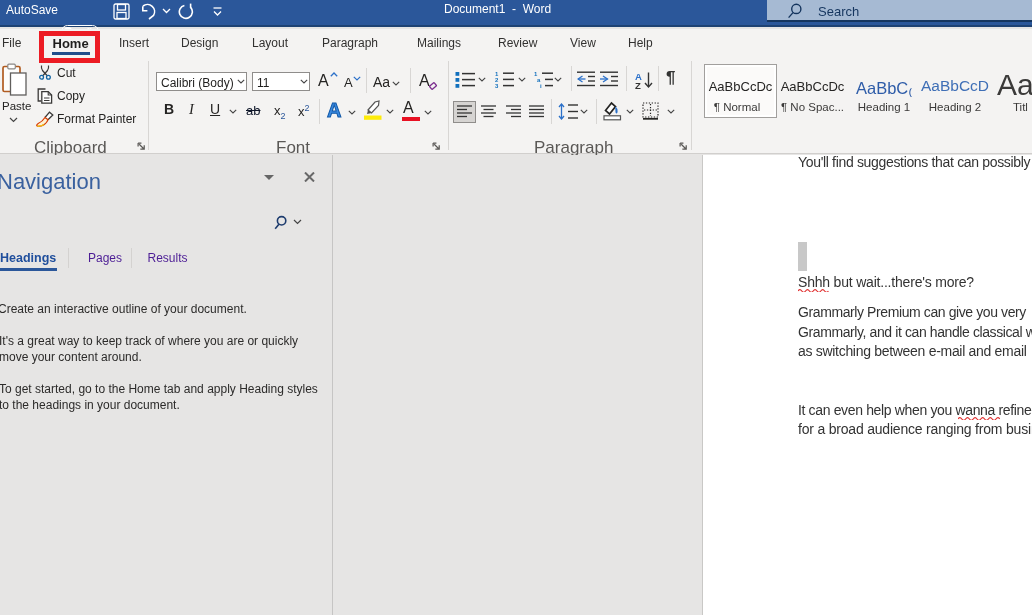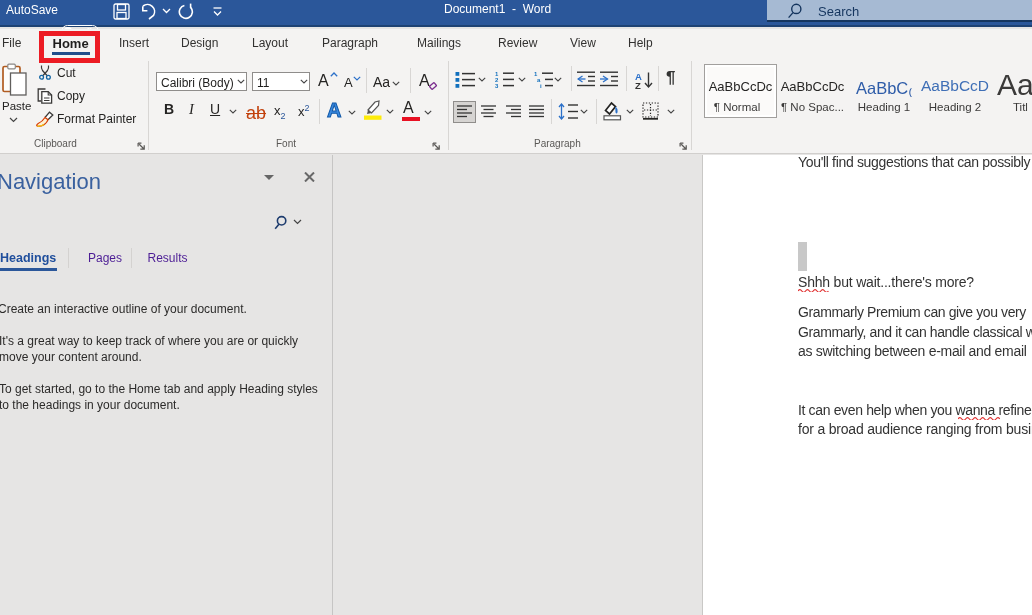--- a/index.html
+++ b/index.html
@@ -22,21 +22,21 @@
   
   #tabrow { left:0; top:29px; width:1032px; height:28px; background:#f4f3f2; }
   .tab { position:absolute; top:7px; font-size:12px; color:#323130; }
   #hometab { font-weight:bold; color:#1e1d1c; }
   #home-underline { left:52px; top:51.5px; width:38px; height:3px; background:#1f4e8c; }
   #redbox { left:38.5px; top:30.5px; width:61px; height:32.5px; border:5px solid #ec1c24; z-index:5; }
 
   
   #ribbon { left:0; top:57px; width:1032px; height:97px; background:#f4f3f2; border-bottom:1px solid #d1cfcd; }
   .vsep { position:absolute; width:1px; background:#d8d6d4; }
-  .glabel { position:absolute; font-size:10px; color:#5a5856;text-align:center; }
+  .glabel { position:absolute; font-size:17px; color:#5a5856;text-align:center; }
   .launcher { position:absolute; width:10px; height:10px; }
   .combo { position:absolute; background:#fff; border:1px solid #8f8d8b; font-size:12px; color:#201f1e; }
 
   
   #navpane { left:0; top:155px; width:333px; height:460px; background:#e6e5e4; border-right:1px solid #c6c5c4; }
   #navtitle { left:-3px; top:169px; font-size:22px; color:#3a619f; letter-spacing:0px; }
   #navsearch { left:0px; top:210px; width:315px; height:24px; background:#fff; border:1px solid #c2c0be; }
   #navsearch .ph { position:absolute; left:3px; top:4px; font-size:12.5px; color:#767472; }
   .navtab { position:absolute; top:251px; font-size:12px; color:#4c1d95; }
   .navbody { position:absolute; font-size:12px; color:#2c2b2a; }
@@ -175,21 +175,21 @@
     <svg class="abs" style="left:429px; top:81px;" width="10" height="9" viewBox="0 0 10 9">
         <rect x="1" y="3" width="6" height="4" rx="0.5" transform="rotate(-40 4 5)" fill="none" stroke="#7b2d8e" stroke-width="1.3"></rect>
       </svg>
 
     <div class="abs" style="left:164px; top:101px; font-size:14px; font-weight:bold; color:#252423;">B</div>
     <div class="abs" style="left:189px; top:101px; font-size:14.5px; font-style:italic; font-family:'Liberation Serif',serif; color:#252423;">I</div>
     <div class="abs" style="left:210px; top:101px; font-size:14px; text-decoration:underline; color:#252423;">U</div>
     <svg class="abs" style="left:229px; top:109px;" width="8" height="5" viewBox="0 0 8 5">
         <path d="M0.8 0.8 L4 4 L7.2 0.8" fill="none" stroke="#444" stroke-width="1.1"></path>
       </svg>
-    <div class="abs" style="left:246px; top:103px; font-size:18px; text-decoration:line-through; color:#c2410c;">ab</div>
+    <div class="abs" style="left:246px; top:103px; font-size:13px; text-decoration:line-through; color:#0f172a;">ab</div>
     <div class="abs" style="left:274px; top:103px; font-size:13px; color:#252423;">x<sub style="font-size:9px; color:#2b579a;">2</sub></div>
     <div class="abs" style="left:298px; top:103px; font-size:13px; color:#252423;">x<sup style="font-size:9px; color:#2b579a;">2</sup></div>
     <div class="vsep" style="left:319px; top:99px; height:25px;"></div>
     <div class="abs" style="left:327px; top:99px; font-size:20px; font-weight:bold; color:#3b8ae0; -webkit-text-stroke:1px #1259a8;">A</div>
     <svg class="abs" style="left:348px; top:110px;" width="8" height="5" viewBox="0 0 8 5">
         <path d="M0.8 0.8 L4 4 L7.2 0.8" fill="none" stroke="#444" stroke-width="1.1"></path>
       </svg>
     <svg class="abs" style="left:362px; top:100px;" width="22" height="20" viewBox="0 0 22 20">
       <path d="M6 10 L13 2 L17 1 L16.5 5.5 L9.5 13 Z" fill="#fff" stroke="#555" stroke-width="1.2"></path>
       <path d="M6 10 L9.5 13 L5 14 Z" fill="#555"></path>

